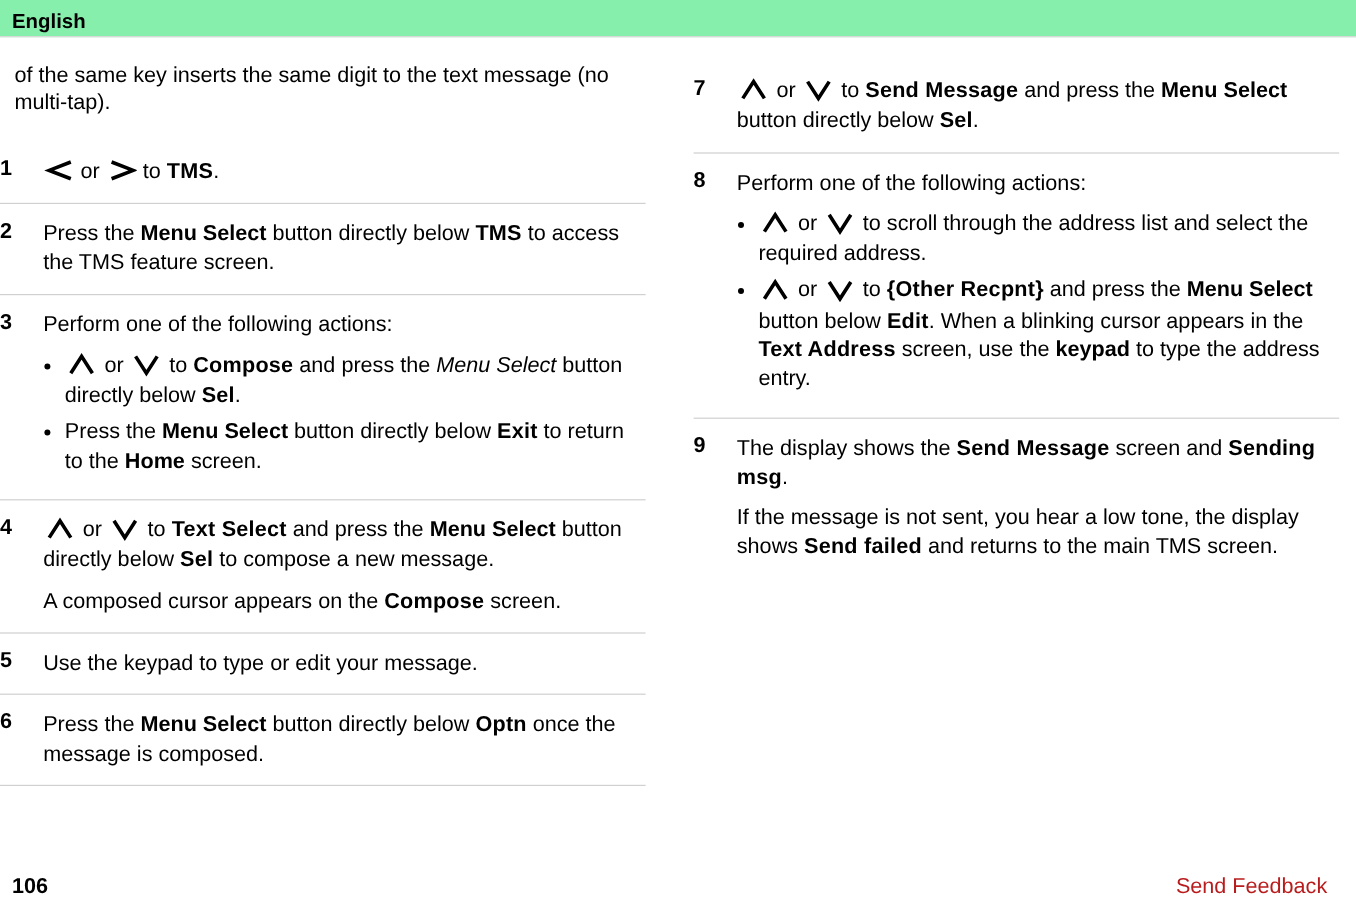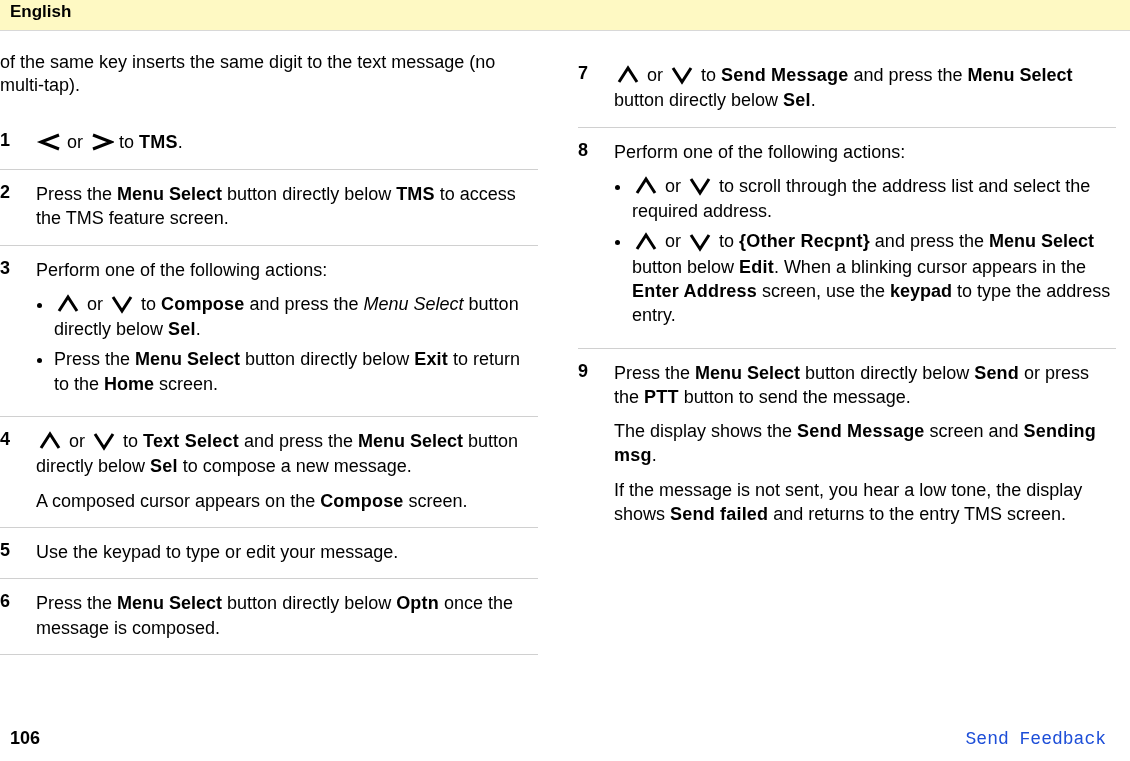--- a/index.html
+++ b/index.html
@@ -7,42 +7,42 @@
     padding: 0;
     width: 1130px;
     height: 761px;
     font-family: Arial, Helvetica, sans-serif;
     font-size: 18px;
     color: #000;
     background: #fff;
     overflow: hidden;
   }
   .header-bar {
-    background: #fef9c3;
+    background: #86efac;
     border-bottom: 1px solid #d8d8d8;
     height: 26px;
     padding: 2px 10px;
     display: flex;
-    align-items: flex-start;
+    align-items: flex-end;
   }
   .header-title {
     font-weight: bold;
     font-size: 17px;
   }
   .page-body {
     display: flex;
     padding: 20px 14px 0 0;
     column-gap: 40px;
   }
   .col {
     flex: 1 1 0;
     min-width: 0;
   }
   .intro {
-    margin: 0 0 20px 0;
+    margin: 0 0 20px 12px;
     line-height: 1.3;
   }
   .step {
     border-top: 1px solid #d0d0d0;
     padding: 12px 0 14px 0;
     display: flex;
     gap: 16px;
   }
   .step:first-of-type {
     border-top: none;
@@ -90,21 +90,21 @@
     left: 0;
     right: 0;
     padding: 0 24px 0 10px;
     display: flex;
     justify-content: space-between;
     align-items: center;
     font-size: 18px;
     text-align: right;
   }
   .page-num { font-weight: bold; }
-  .feedback-link { color: #1d4ed8; cursor: pointer; font-family: Liberation Mono, monospace; }
+  .feedback-link { color: #b91c1c; cursor: pointer; }
 </style>
 </head>
 <body>
 
 <div class="header-bar">
   <span class="header-title">English</span>
 </div>
 
 <div class="page-body">
 
@@ -210,37 +210,34 @@
                 <path fill="none" stroke="#000" stroke-width="3" d="M5 19 L14 5 L23 19"></path>
               </svg><span> or </span><svg class="chev" width="28" height="24">
                 <path fill="none" stroke="#000" stroke-width="3" d="M5 5 L14 19 L23 5"></path>
               </svg><span> to scroll through the address list and select the required address.</span>
           </li>
           <li>
             <svg class="chev" width="28" height="24">
                 <path fill="none" stroke="#000" stroke-width="3" d="M5 19 L14 5 L23 19"></path>
               </svg><span> or </span><svg class="chev" width="28" height="24">
                 <path fill="none" stroke="#000" stroke-width="3" d="M5 5 L14 19 L23 5"></path>
-              </svg><span> to </span><span class="ui">{Other Recpnt}</span> and press the <span class="bold">Menu Select</span> button below <span class="ui">Edit</span><span>. When a blinking cursor appears in the </span><span class="ui">Enter Address</span><span> screen, use the </span><span class="bold">keypad</span><span> to type the address entry.</span>
+              </svg><span> to </span><span class="ui">{Other Recpnt}</span> and press the <span class="bold">Menu Select</span> button below <span class="ui">Edit</span><span>. When a blinking cursor appears in the </span><span class="ui">Text Address</span><span> screen, use the </span><span class="bold">keypad</span><span> to type the address entry.</span>
           </li>
         </ul>
       </div>
     </div>
 
     <div class="step" style="border-top:none;">
       <div class="step-num">9</div>
       <div class="step-content">
         <p>
-          <span>Press the </span><span class="bold">Menu Select</span><span> button directly below </span><span class="ui">Send</span><span> or press the </span><span class="ui">PTT</span><span> button to send the message.</span>
-        </p>
-        <p>
           <span>The display shows the </span><span class="ui">Send Message</span><span> screen and </span><span class="ui">Sending msg</span><span>.</span>
         </p>
         <p>
-          <span>If the message is not sent, you hear a low tone, the display shows </span><span class="ui">Send failed</span><span> and returns to the entry TMS screen.</span>
+          <span>If the message is not sent, you hear a low tone, the display shows </span><span class="ui">Send failed</span><span> and returns to the main TMS screen.</span>
         </p>
       </div>
     </div>
   </div>
 </div>
 
 <div class="footer">
   <span class="page-num">106</span>
   <span class="feedback-link">Send Feedback</span>
 </div>

